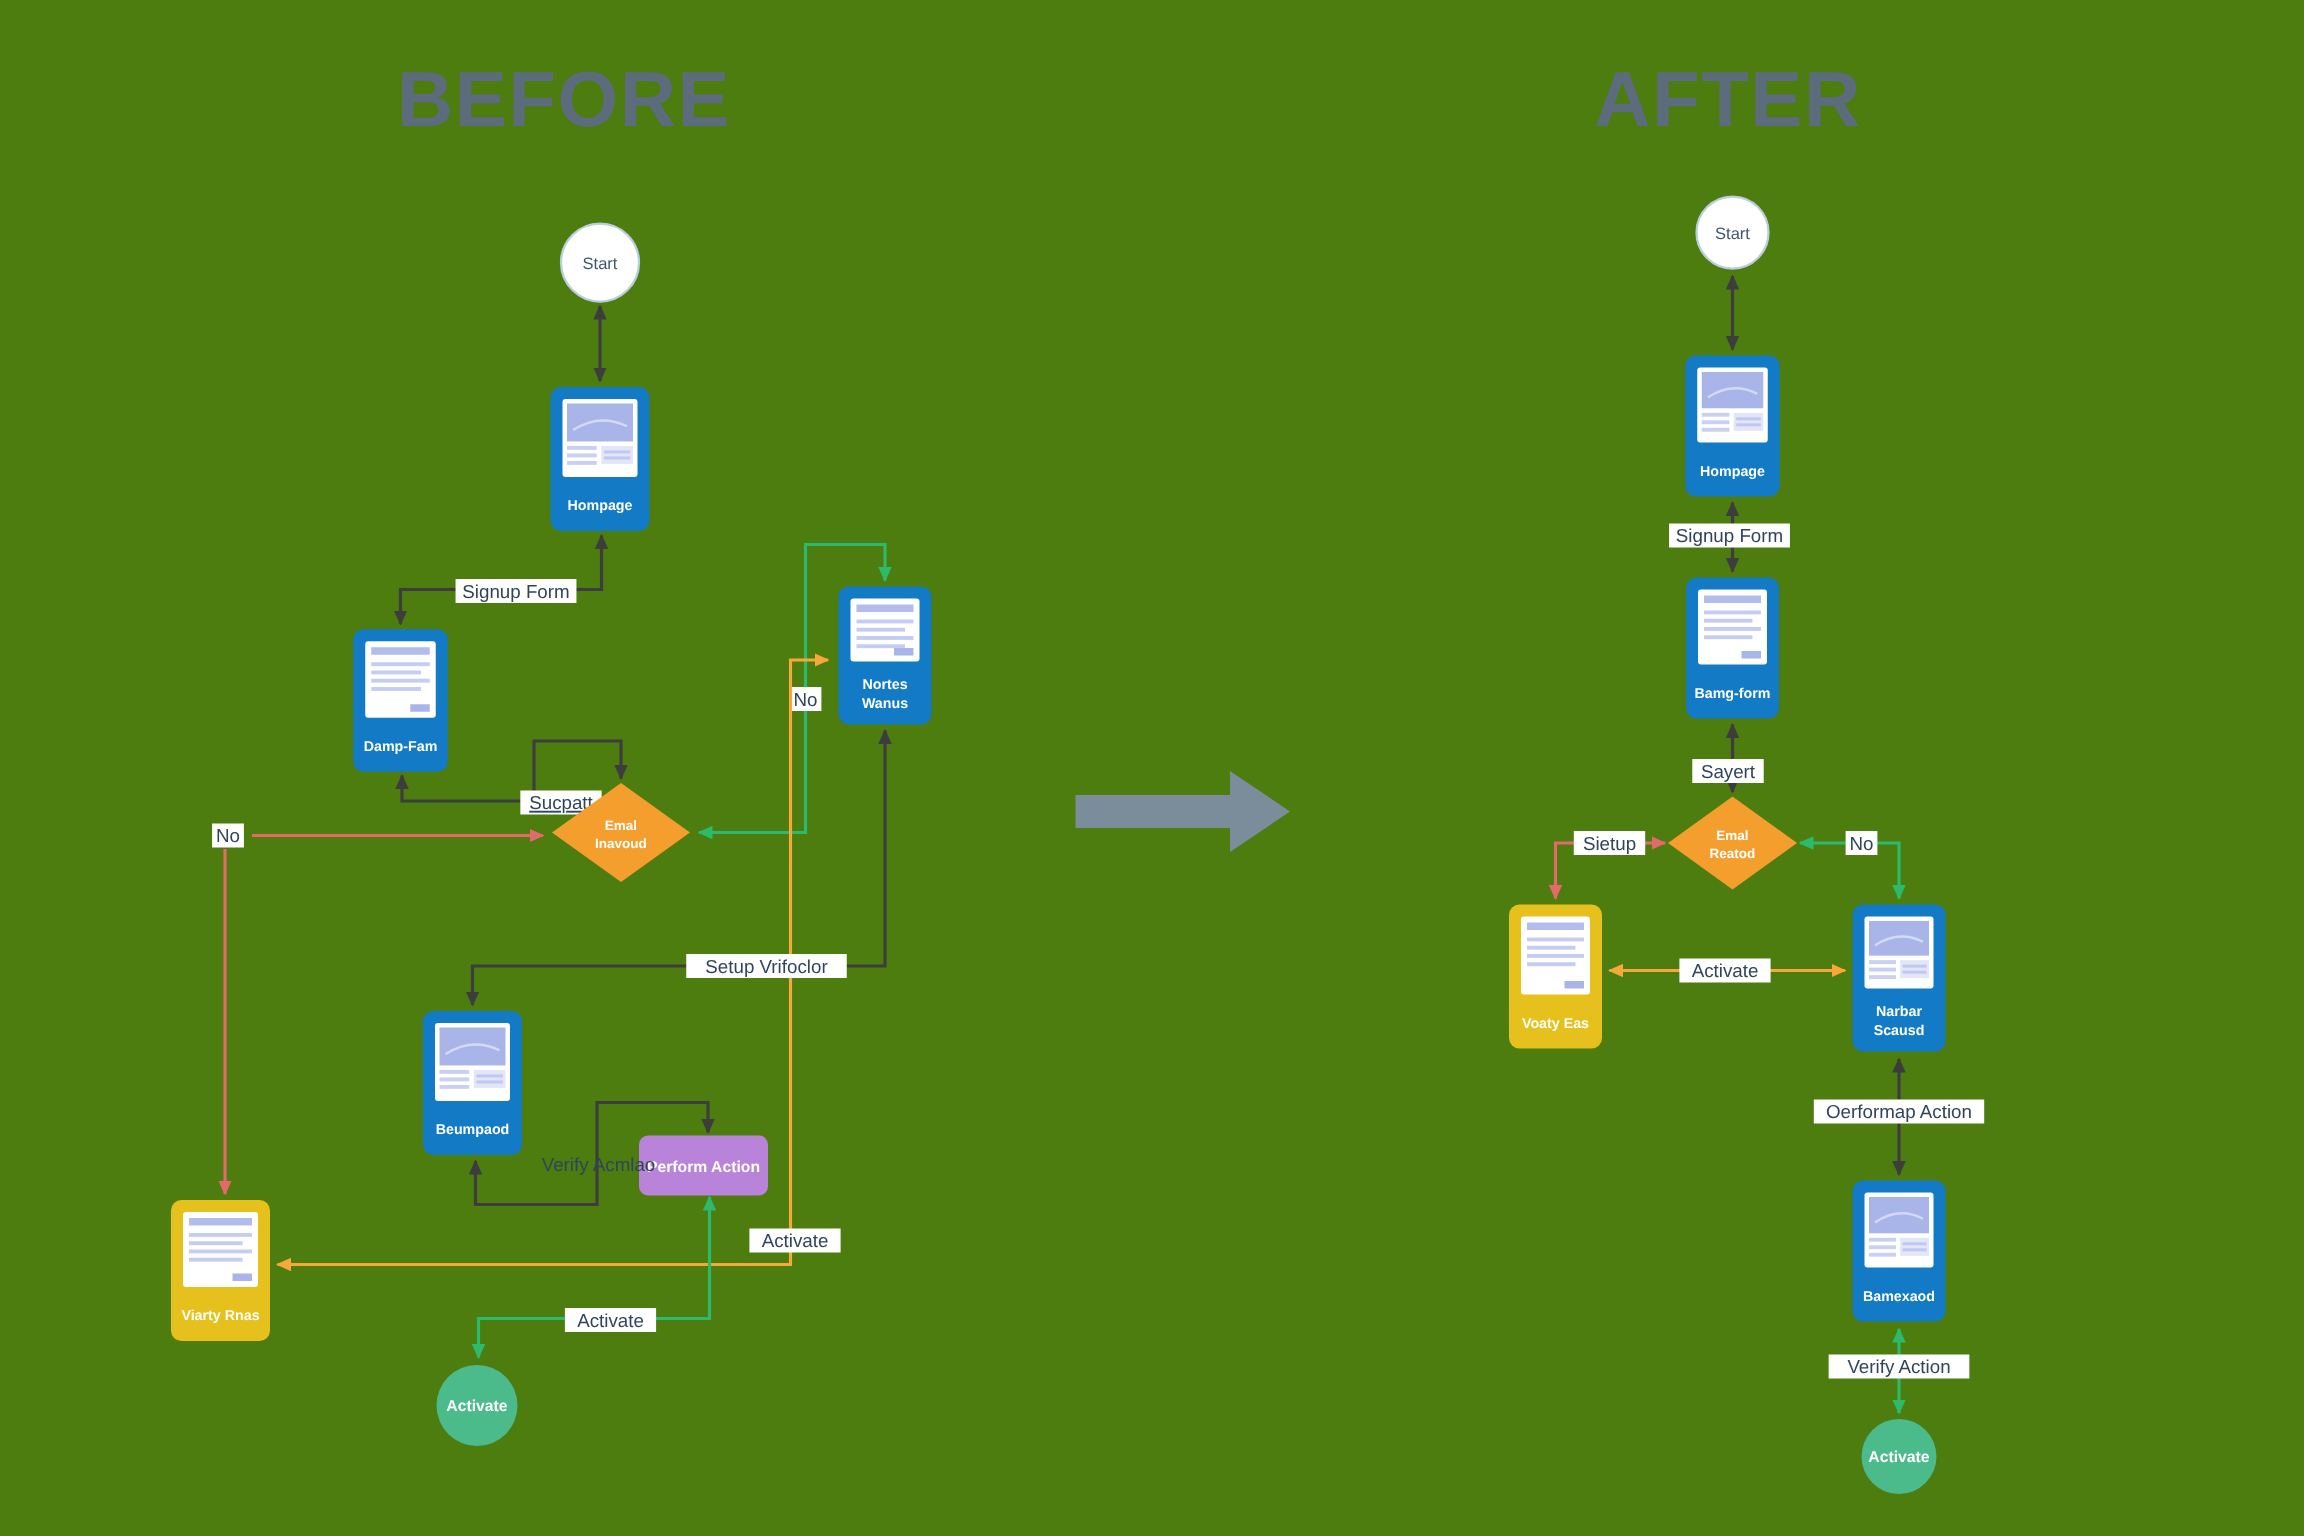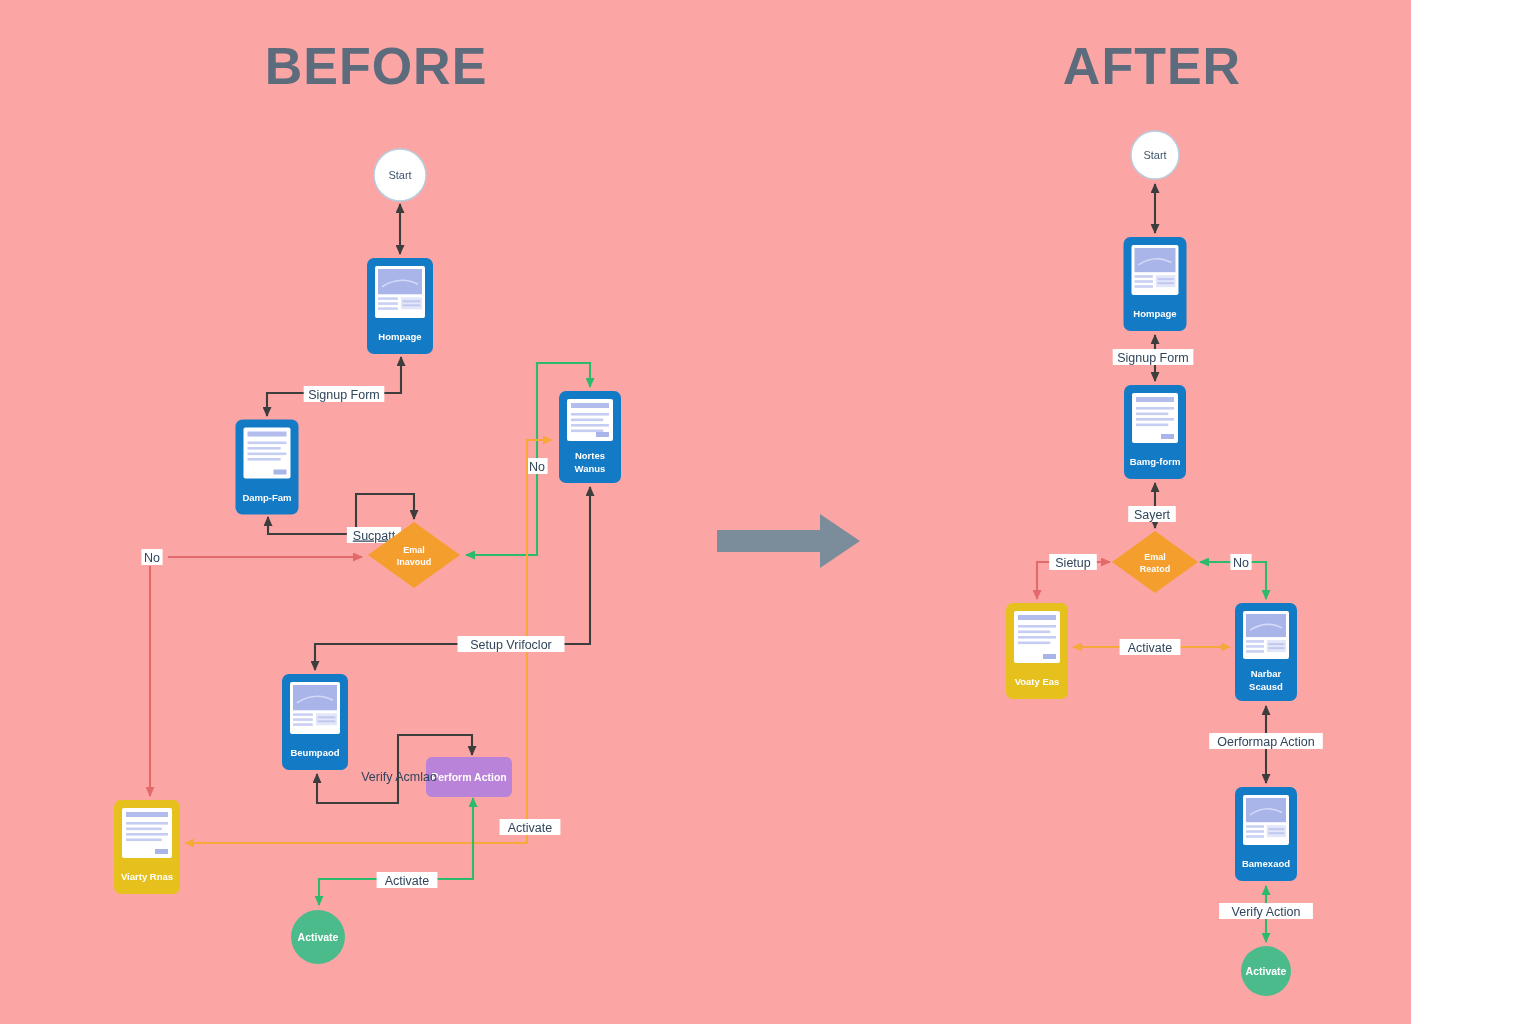--- a/index.html
+++ b/index.html
@@ -1,16 +1,16 @@
 <!DOCTYPE html>
 <html><head>
 <meta charset="utf-8">
 <style>
   html,body{margin:0;padding:0;background:#ffffff;}
-  .wrap{width:1411px;height:1024px;position:relative;background:#fca5a5;overflow:hidden;text-decoration:underline;}
+  .wrap{width:1536px;height:1024px;position:relative;background:#4d7c0f;overflow:hidden;text-decoration:underline;}
   svg{display:block;}
   .title{font:bold 52px "Liberation Sans",sans-serif;fill:#5c6c7c;letter-spacing:1px;text-anchor:middle;}
   .elabel{font:12.5px "Liberation Sans",sans-serif;fill:#30455c;text-anchor:middle;}
   .node-t{font:bold 9.5px "Liberation Sans",sans-serif;fill:#ffffff;text-anchor:middle;}
   .dia-t{font:bold 9px "Liberation Sans",sans-serif;fill:#ffffff;text-anchor:middle;}
   .proc-t{font:bold 10.5px "Liberation Sans",sans-serif;fill:#ffffff;text-anchor:middle;}
   .start-t{font:11px "Liberation Sans",sans-serif;fill:#41566e;text-anchor:middle;}
   .end-t{font:bold 10.5px "Liberation Sans",sans-serif;fill:#ffffff;text-anchor:middle;}
 </style>
 </head>

